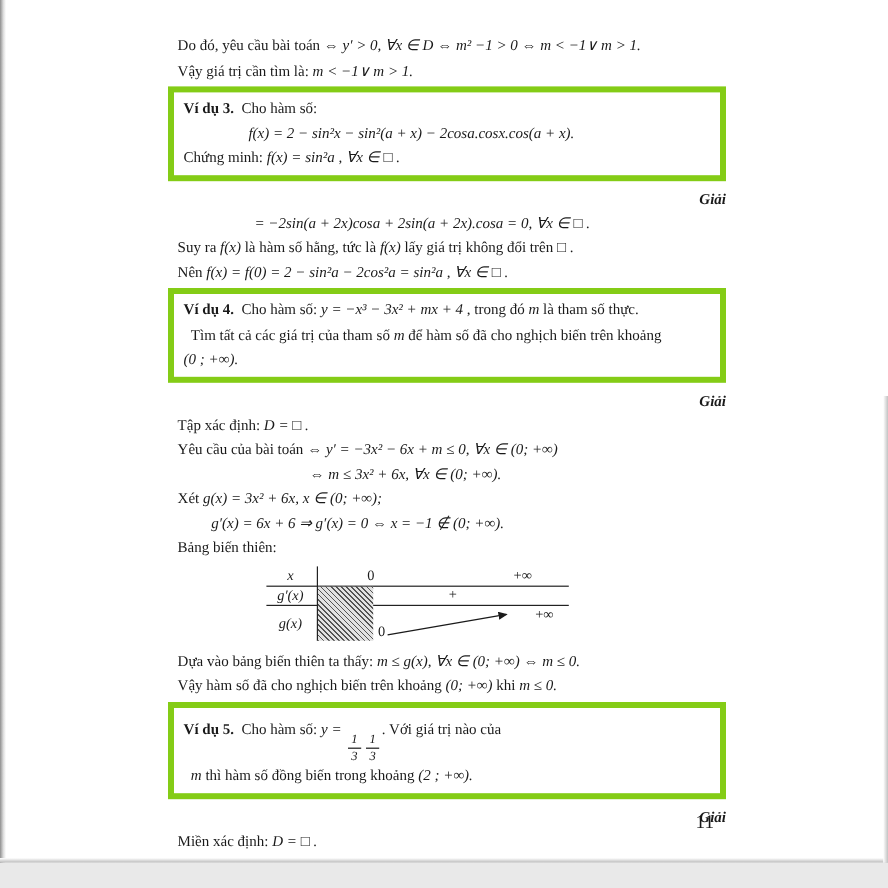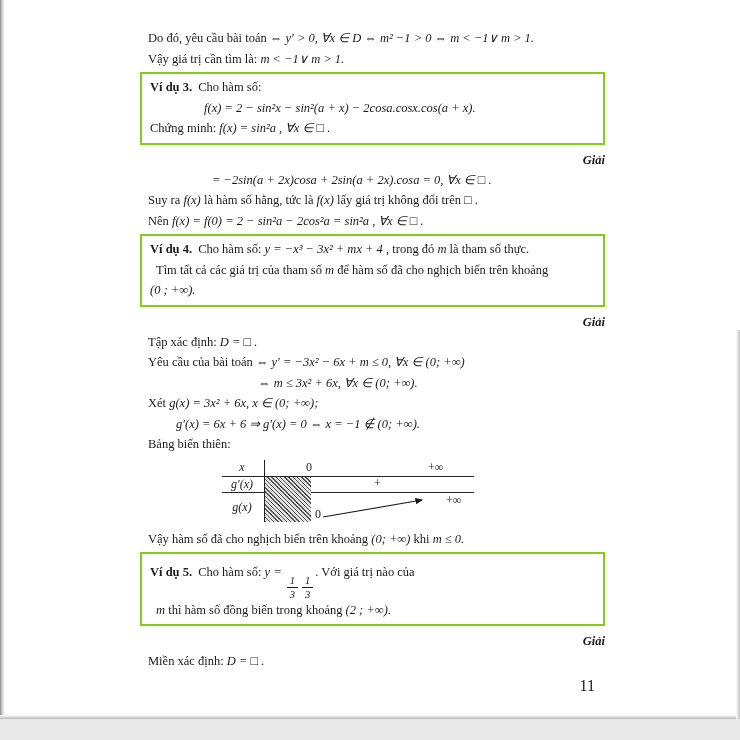--- a/index.html
+++ b/index.html
@@ -15,21 +15,21 @@
   .scan-bottom{ position:absolute; left:0; bottom:0; width:740px; height:4px;
     background:linear-gradient(to top,#b8b8b8,#ffffff); }
   .scan-right { position:absolute; right:0; top:330px; width:4px; height:410px;
     background:linear-gradient(to left,#c2c2c2,#ffffff); }
 
   .content { position:absolute; left:140px; top:28px; width:465px; }
   .line { padding-left:8px; line-height:20.5px; min-height:20.5px; white-space:nowrap; }
   .m { font-style:italic; }
   .bold { font-weight:bold; margin-right:3px; }
 
-  .example-box { border:2px solid #84cc16; margin:3px 0 5px 0; padding:3px 4px 4px 0; overflow:hidden; }
+  .example-box { border:5px solid #84cc16; margin:3px 0 5px 0; padding:3px 4px 4px 0; overflow:hidden; }
   .giai { text-align:right; font-weight:bold; font-style:italic; line-height:20px; min-height:20px; }
 
   .ind-formula { padding-left:62px; }
   .ind-eq { padding-left:72px; }
   .ind-lg { padding-left:118px; }
   .ind-md { padding-left:36px; }
   .ind-sm { padding-left:14px; }
   .tall { line-height:30px; min-height:30px;font-family:Liberation Serif, serif; }
 
   .frac { display:inline-flex; flex-direction:column; align-items:center;
@@ -110,20 +110,21 @@
         <defs>
           <marker id="ah" markerWidth="8" markerHeight="8" refX="6" refY="3" orient="auto">
             <path d="M0,0 L7,3 L0,6 Z" fill="#1a1a1a"></path>
           </marker>
         </defs>
         <line x1="3" y1="22" x2="102" y2="5" stroke="#1a1a1a" stroke-width="1.1" marker-end="url(#ah)"></line>
       </svg>
       <span class="gmax">+∞</span>
     </div>
 
+    <p class="line"><span>Dựa vào bảng biến thiên ta thấy: </span><span class="m">m ≤ g(x), ∀x ∈ (0; +∞) ⇔ m ≤ 0.</span></p>
     <p class="line"><span>Vậy hàm số đã cho nghịch biến trên khoảng </span><span class="m">(0; +∞)</span><span> khi </span><span class="m">m ≤ 0.</span></p>
 
     <div class="example-box">
       <p class="line tall"><span class="bold">Ví dụ 5.</span><span> Cho hàm số: </span><span class="m">y = </span><span class="frac">
             <span class="fnum">1</span>
             <span class="fden">3</span>
           </span><span class="frac">
             <span class="fnum">1</span>
             <span class="fden">3</span>
           </span><span>. Với giá trị nào của</span></p>

